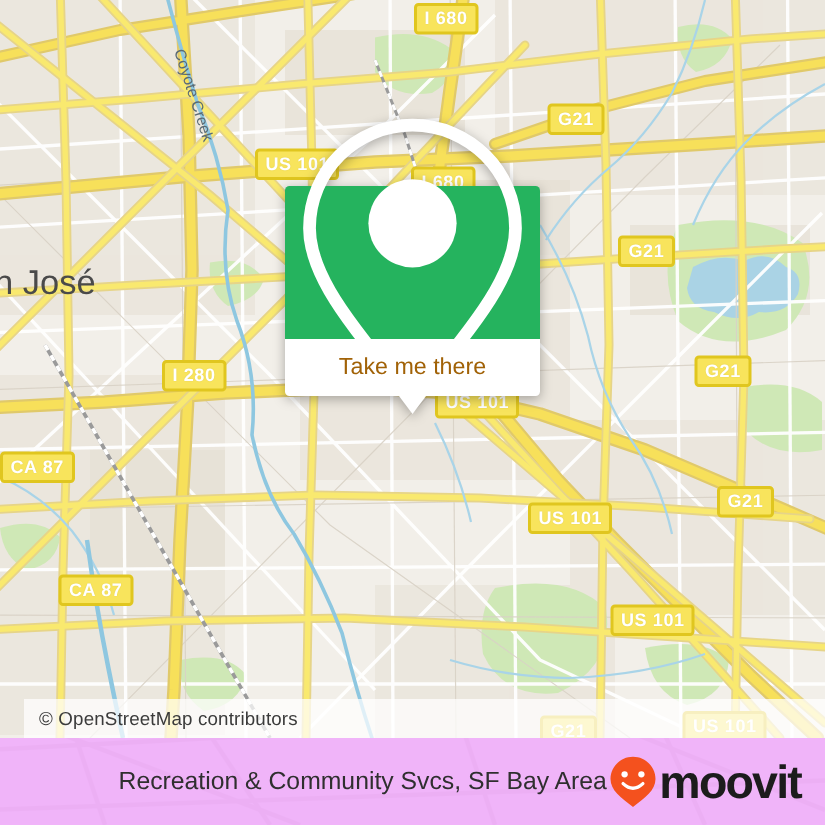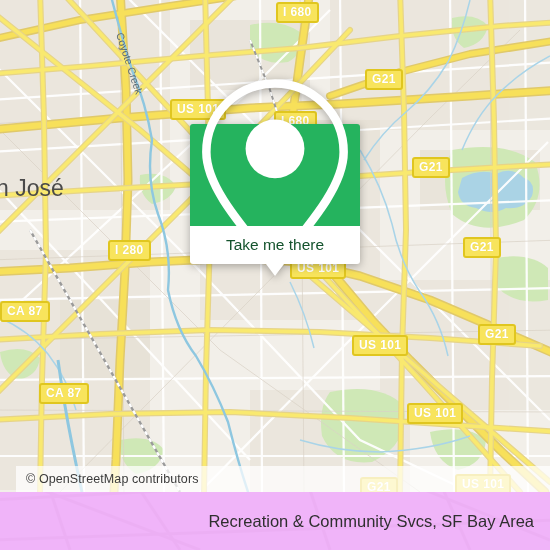--- a/index.html
+++ b/index.html
@@ -30,21 +30,21 @@
     z-index:40;
     filter:drop-shadow(0 2px 4px rgba(0,0,0,.30));
   }
   .card-green{
     background:#25b35e;height:102px;border-radius:3px 3px 0 0;
     display:flex;align-items:center;justify-content:center;
   }
   .card-white{
     background:#ffffff;height:38px;border-radius:0 0 3px 3px;
     display:flex;align-items:center;justify-content:center;
-    font-size:15.5px;color:#14532d;
+    font-size:15.5px;color:#a16207;
   }
   .card-tail{
     position:absolute;left:50%;top:140px;margin-left:-9px;
     width:0;height:0;
     border-left:9px solid transparent;
     border-right:9px solid transparent;
     border-top:12px solid #ffffff;
   }
   .pin-svg{display:block;}
 
@@ -273,15 +273,24 @@
           <path d="M-10 540 L560 520"></path>
         <path d="M120 460 L180 550"></path>
           <path d="M300 460 L330 550"></path>
         <path d="M430 460 L470 550"></path>
           <path d="M40 460 L70 550"></path>
         <path d="M-10 470 L200 550"></path>
           <path d="M350 460 L550 540"></path>
       </g>
     </svg>
     <div class="bb-title">Recreation &amp; Community Svcs, SF Bay Area</div>
+    <div class="logo">
+      <svg width="34" height="36" viewBox="0 0 34 36">
+        <path d="M17 1.5 C8.7 1.5 2 8.2 2 16.4 C2 24 9 28.8 17 35 C25 28.8 32 24 32 16.4 C32 8.2 25.3 1.5 17 1.5 Z" fill="#f4511e"></path>
+        <circle cx="11.4" cy="13.2" r="2.1" fill="#ffffff"></circle>
+        <circle cx="22.6" cy="13.2" r="2.1" fill="#ffffff"></circle>
+        <path d="M10.4 19.4 Q17 25.6 23.6 19.4" fill="none" stroke="#ffffff" stroke-width="2.2" stroke-linecap="round"></path>
+      </svg>
+      <span class="logo-word">moovit</span>
+    </div>
   </div>
 
 </div>
 
 </body></html>

